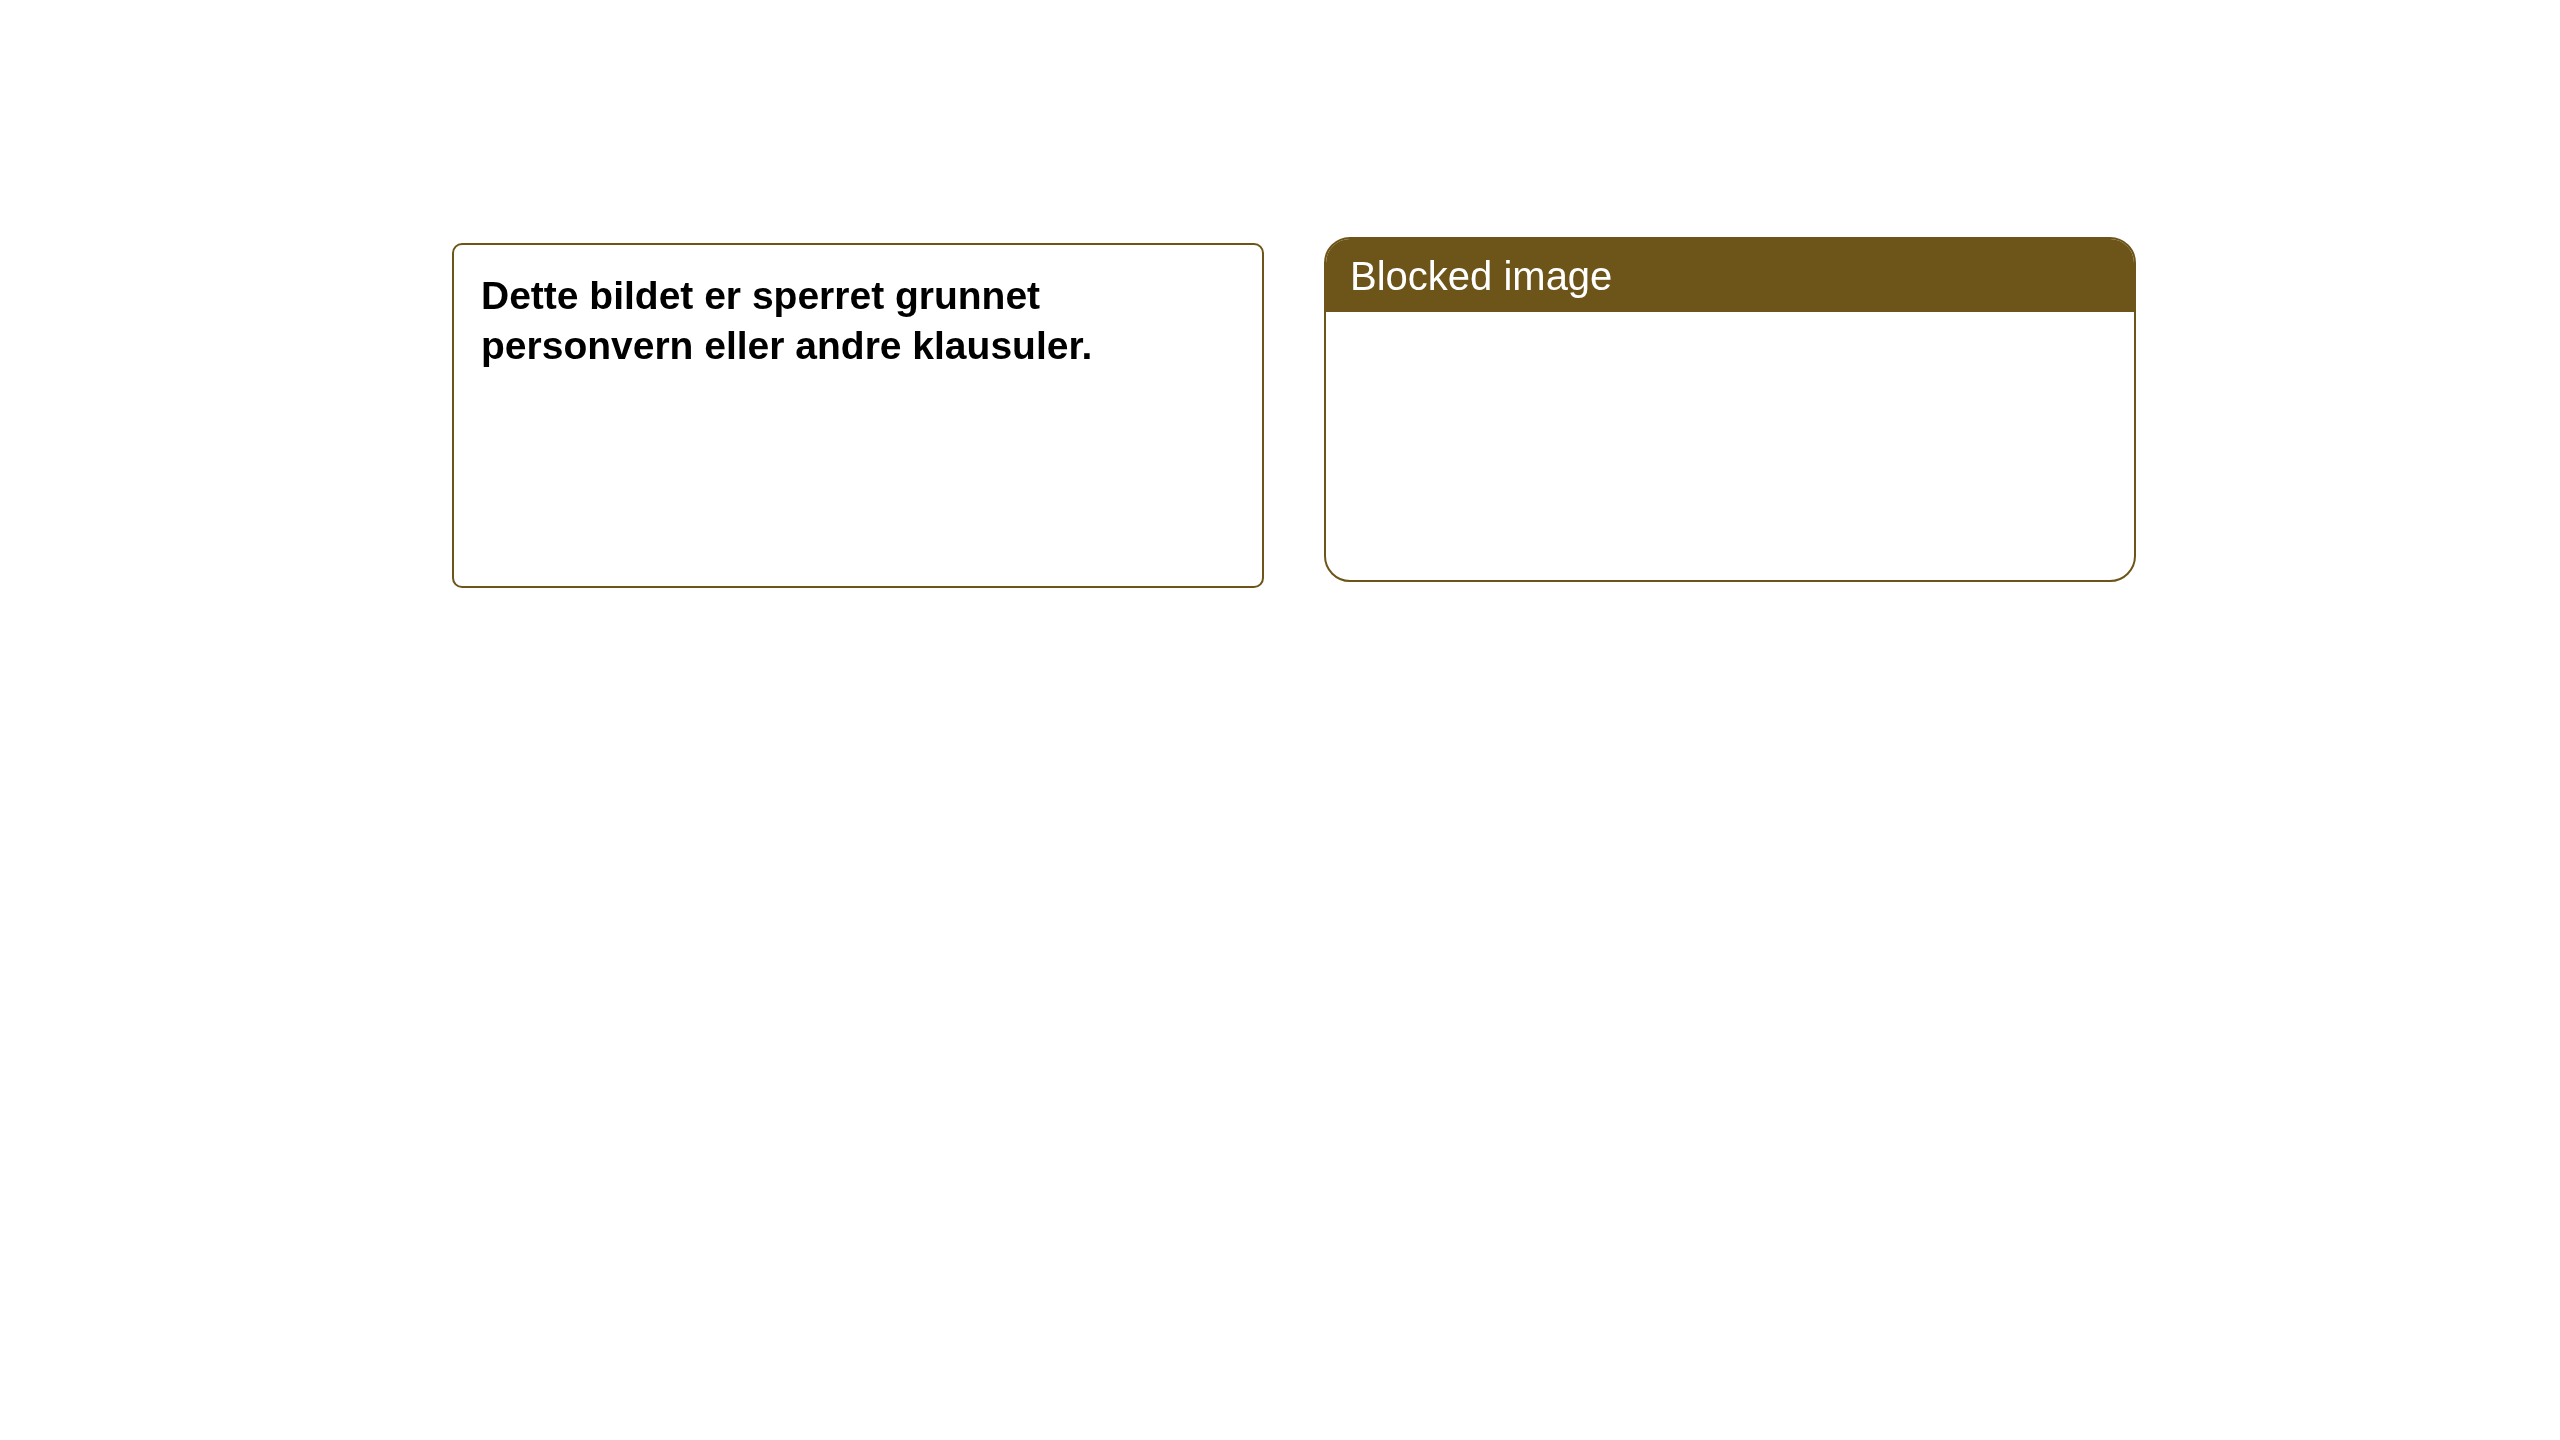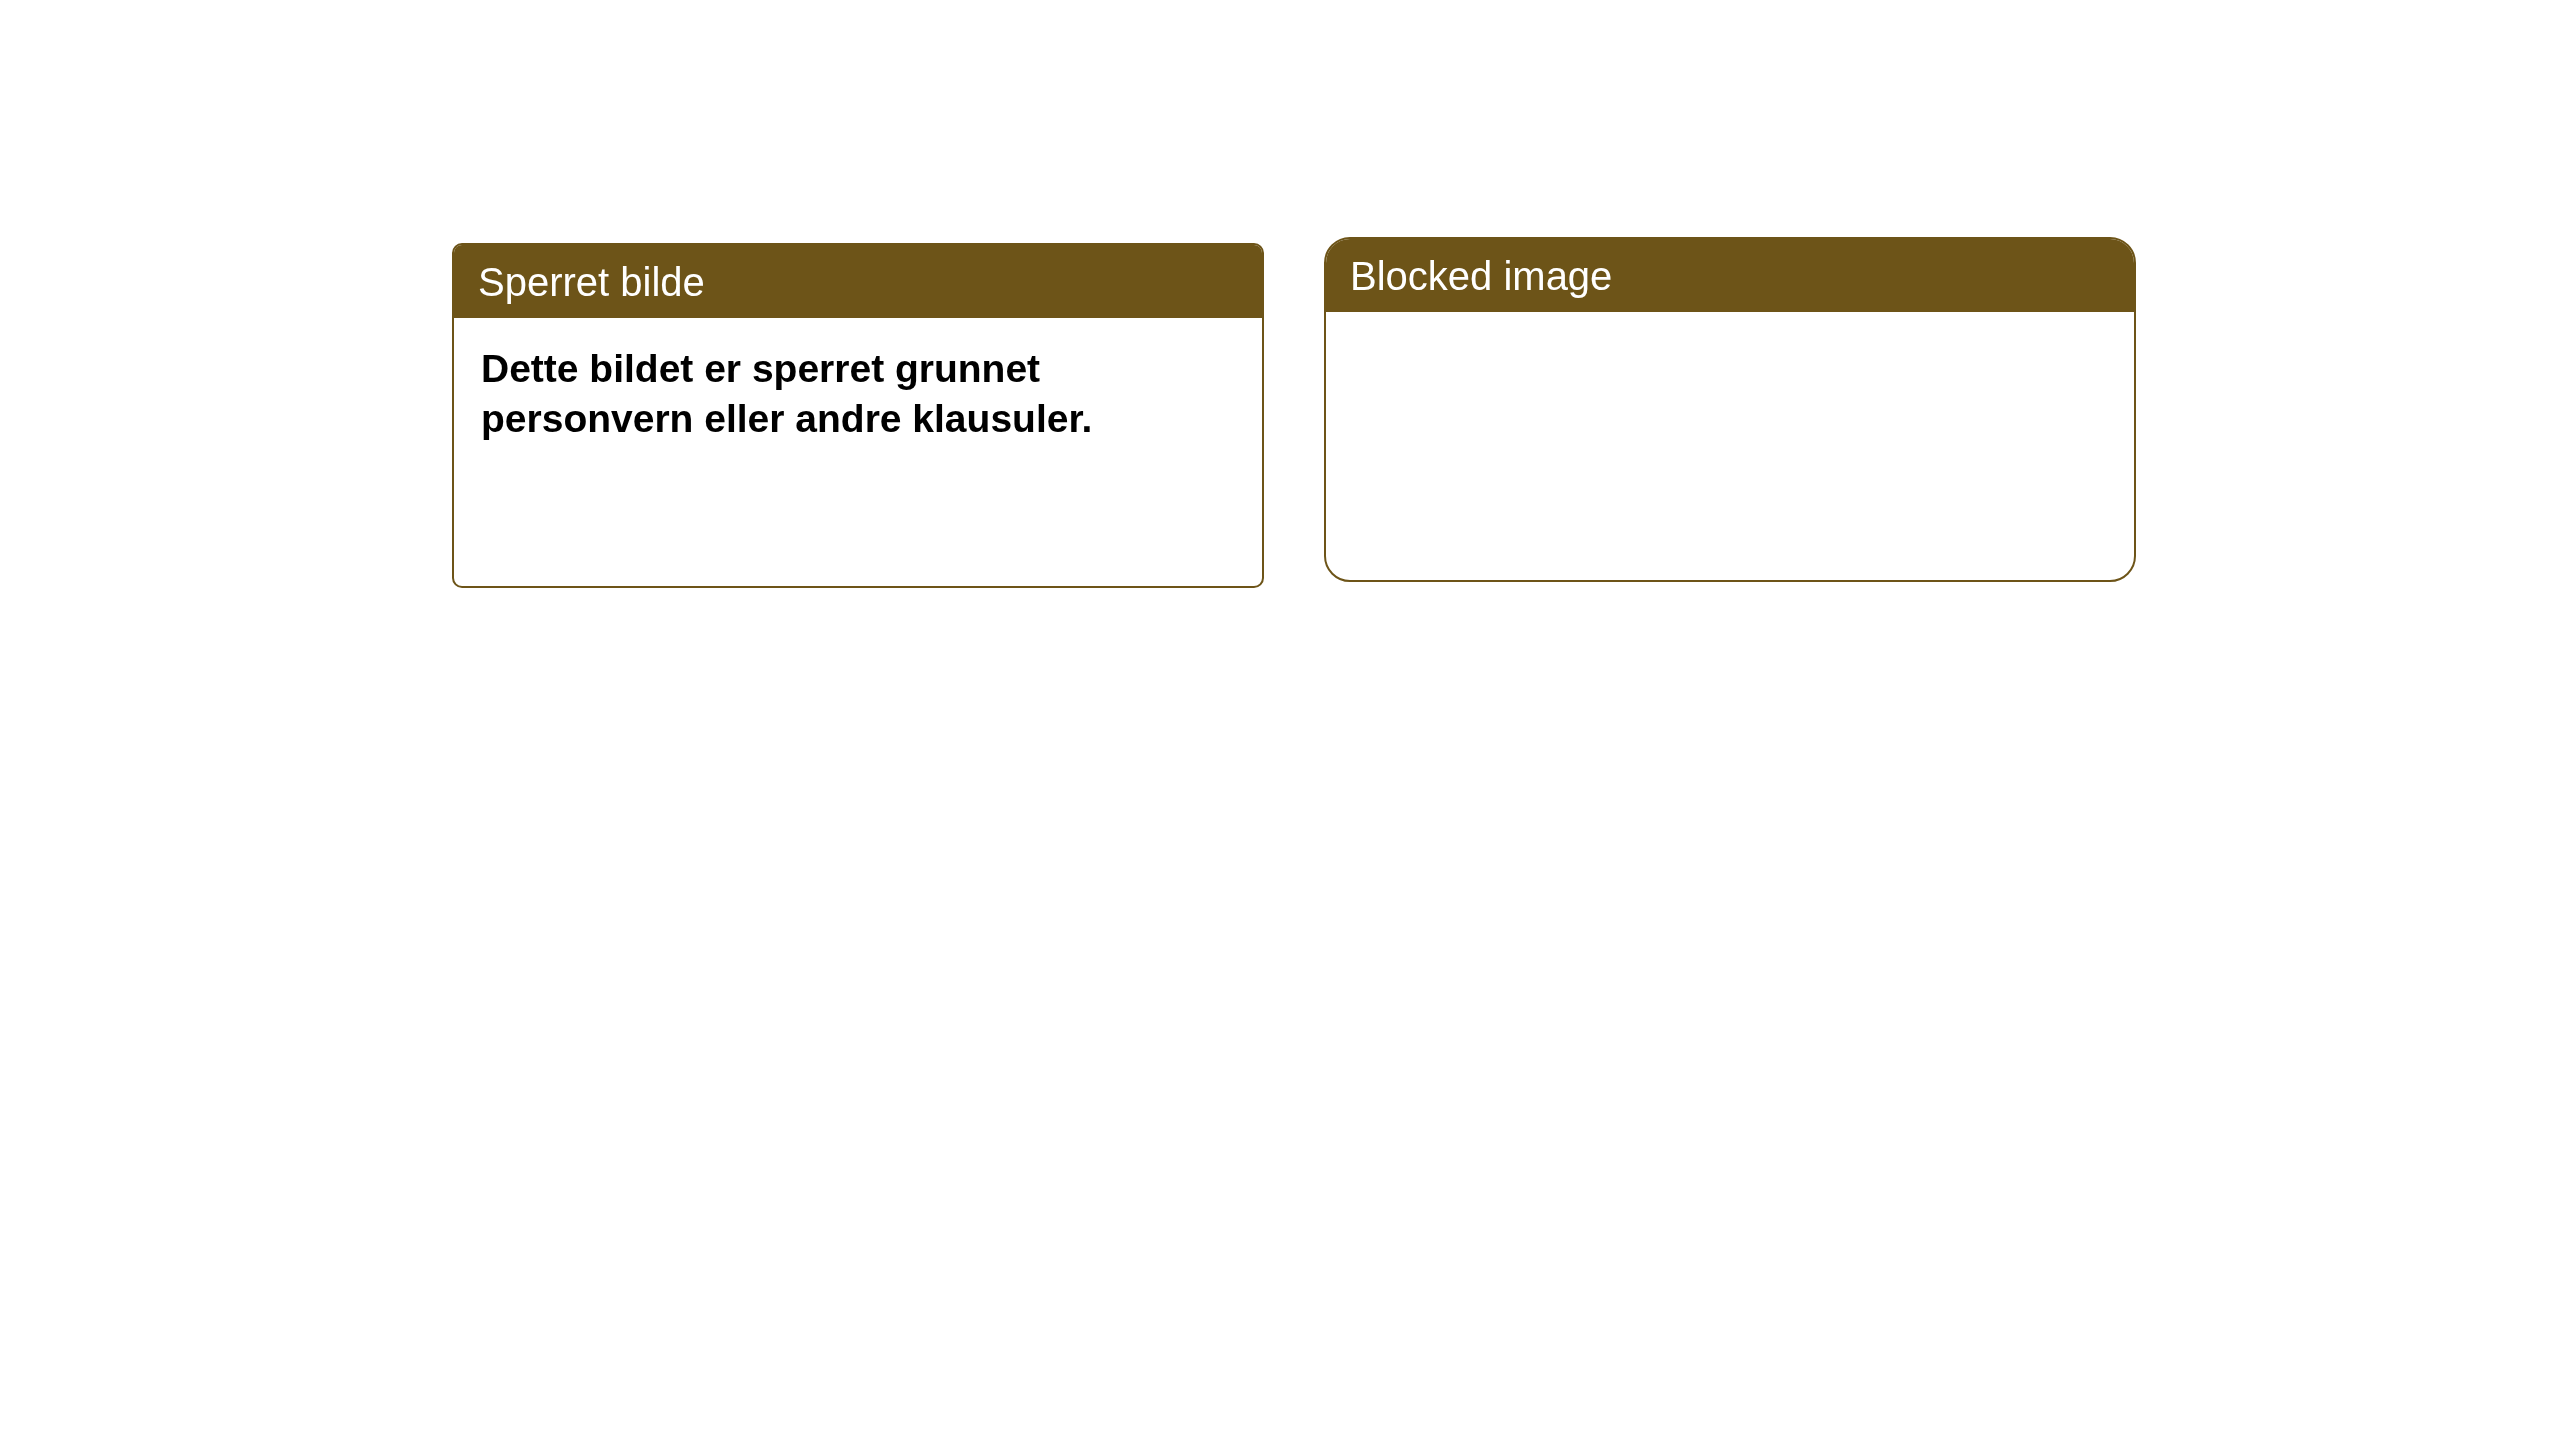--- a/index.html
+++ b/index.html
@@ -71,21 +71,20 @@
     white-space: pre-line;
     font-weight: 700;
   }
 </style>
 </head>
 <body>
 
 <div class="panel-area">
 
   <div class="notice-card card-no">
-    <div class="card-header">Sperret bilde</div>
     <div class="card-body">
       <div class="card-text">Dette bildet er sperret grunnet
 personvern eller andre klausuler.</div>
     </div>
   </div>
 
   <div class="notice-card card-en">
     <div class="card-header">Blocked image</div>
   </div>
 

